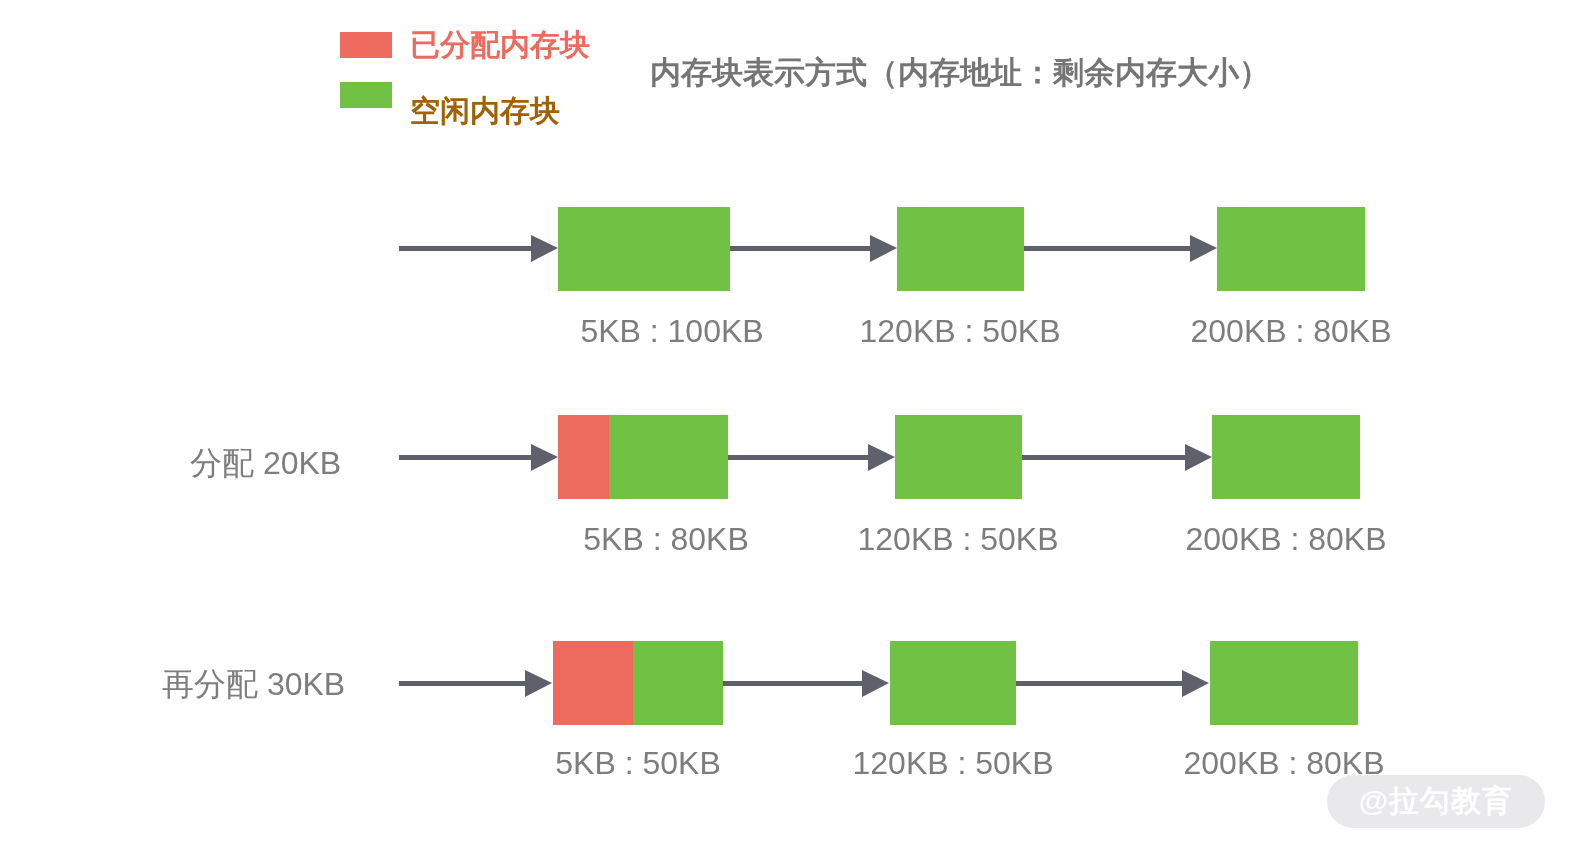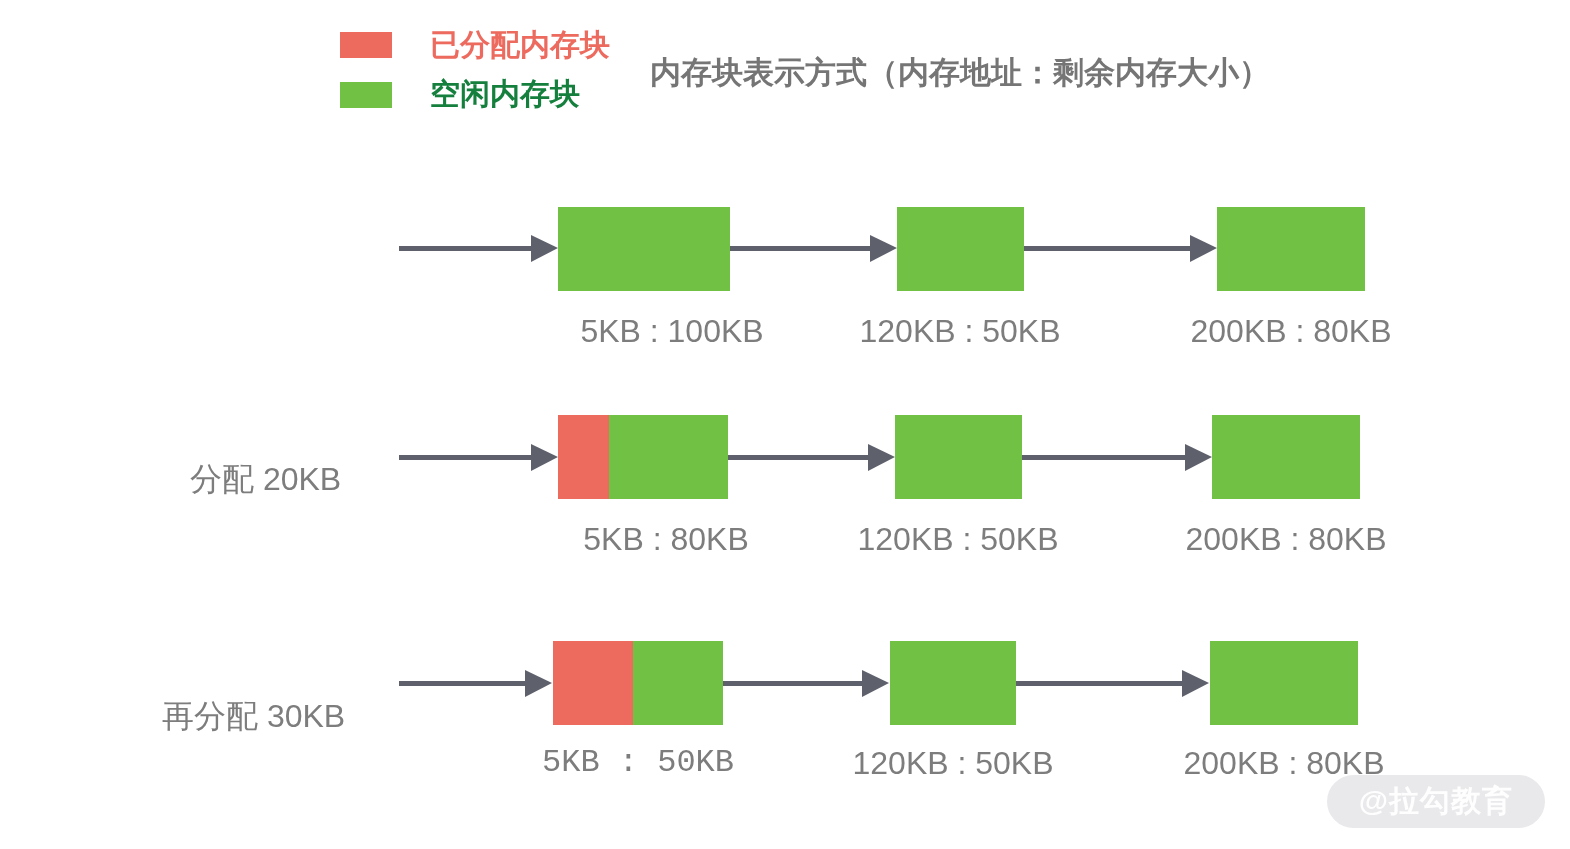--- a/index.html
+++ b/index.html
@@ -22,24 +22,23 @@
   }
   .swatch-allocated { left: 340px; top: 32px; background: #ec6a5e; }
   .swatch-free      { left: 340px; top: 82px; background: #70c144; }
   .legend-label {
     position: absolute;
     left: 410px;
     font-size: 30px;
     line-height: 32px;
     font-weight: 600;
     white-space: nowrap;
-    margin-left: 20px;
   }
   .legend-label-allocated { top: 29px; color: #ec6a5e; }
-  .legend-label-free      { top: 78px; color: #15803d; }
+  .legend-label-free      { top: 97px; color: #a16207; font-family: Liberation Mono, monospace; }
 
   
   .diagram-title {
     position: absolute;
     left: 960px;
     top: 56px;
     transform: translateX(-50%);
     font-size: 31px;
     line-height: 34px;
     font-weight: 600;
@@ -138,21 +137,21 @@
       <div class="arrow-head"></div>
     </div>
     <div class="block" style="left:1217px; top:207px; width:148px;"></div>
 
     <div class="block-label" style="left:672px; top:315px;">5KB : 100KB</div>
     <div class="block-label" style="left:960px; top:315px;">120KB : 50KB</div>
     <div class="block-label" style="left:1291px; top:315px;">200KB : 80KB</div>
   </div>
 
   <div>
-    <div class="row-label" style="left:190px; top:447px;margin-top:16px;">分配 20KB</div>
+    <div class="row-label" style="left:190px; top:447px;">分配 20KB</div>
     <div class="arrow" style="left:399px; top:444px; width:159px;">
       <div class="arrow-line"></div>
       <div class="arrow-head"></div>
     </div>
     <div class="block" style="left:558px; top:415px; width:170px;">
       <div class="alloc" style="width: 30%;"></div>
     </div>
     <div class="arrow" style="left:728px; top:444px; width:167px;">
       <div class="arrow-line"></div>
       <div class="arrow-head"></div>
@@ -163,39 +162,39 @@
       <div class="arrow-head"></div>
     </div>
     <div class="block" style="left:1212px; top:415px; width:148px;"></div>
 
     <div class="block-label" style="left:666px; top:523px;">5KB : 80KB</div>
     <div class="block-label" style="left:958px; top:523px;">120KB : 50KB</div>
     <div class="block-label" style="left:1286px; top:523px;">200KB : 80KB</div>
   </div>
 
   <div>
-    <div class="row-label" style="left:162px; top:700px;">再分配 30KB</div>
+    <div class="row-label" style="left:162px; top:668px;">再分配 30KB</div>
     <div class="arrow" style="left:399px; top:670px; width:153px;">
       <div class="arrow-line"></div>
       <div class="arrow-head"></div>
     </div>
     <div class="block" style="left:553px; top:641px; width:170px;">
       <div class="alloc" style="width: 47%;"></div>
     </div>
     <div class="arrow" style="left:723px; top:670px; width:166px;">
       <div class="arrow-line"></div>
       <div class="arrow-head"></div>
     </div>
     <div class="block" style="left:890px; top:641px; width:126px;"></div>
     <div class="arrow" style="left:1016px; top:670px; width:193px;">
       <div class="arrow-line"></div>
       <div class="arrow-head"></div>
     </div>
     <div class="block" style="left:1210px; top:641px; width:148px;"></div>
 
-    <div class="block-label" style="left:638px; top:747px;font-family:Liberation Mono, monospace;">5KB : 50KB</div>
+    <div class="block-label" style="left:638px; top:747px;">5KB : 50KB</div>
     <div class="block-label" style="left:953px; top:747px;">120KB : 50KB</div>
     <div class="block-label" style="left:1284px; top:747px;">200KB : 80KB</div>
   </div>
 
   <div class="watermark">@拉勾教育</div>
 
 </div>
 
 </body></html>

